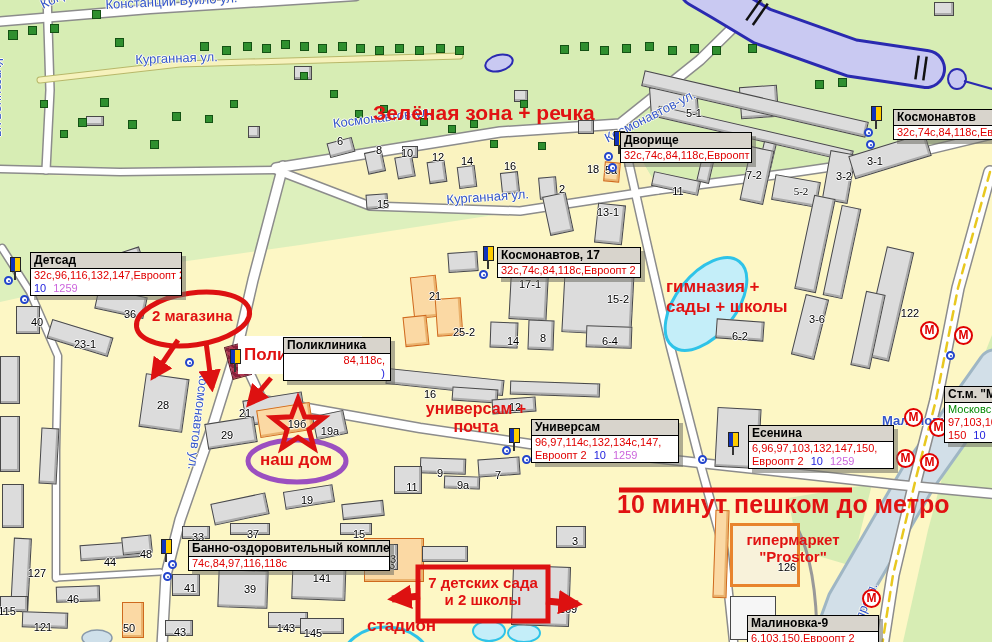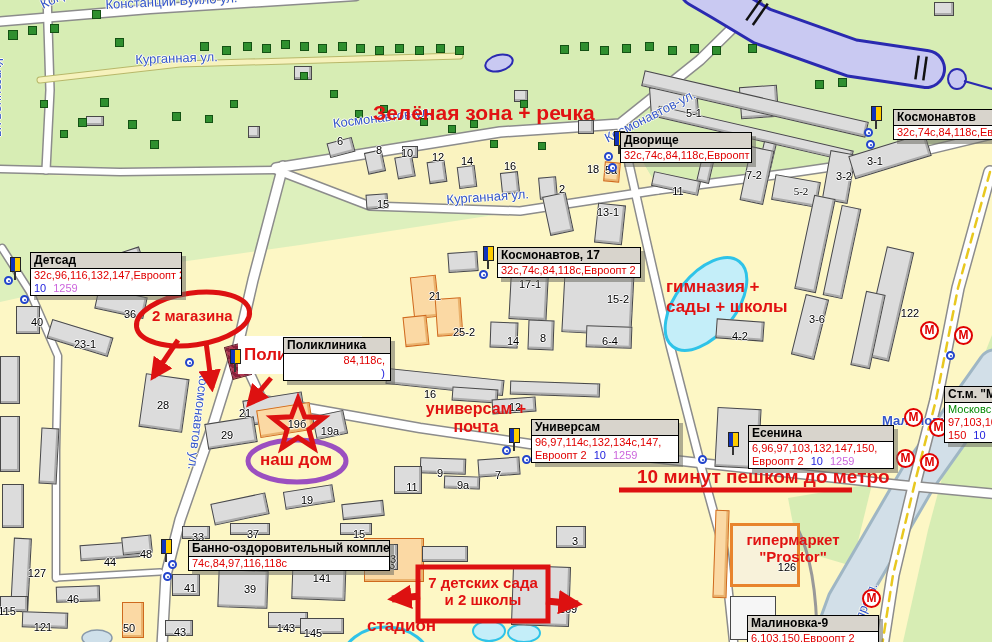--- a/index.html
+++ b/index.html
@@ -297,21 +297,21 @@
       <div class="hn" style="left: 678px; top: 191px;">11</div>
       <div class="hn" style="left: 801px; top: 191px; font-family: Liberation Serif, serif;">5-2</div>
       <div class="hn" style="left: 844px; top: 176px;">3-2</div>
       <div class="hn" style="left: 875px; top: 161px;">3-1</div>
       <div class="hn" style="left: 910px; top: 313px;">122</div>
       <div class="hn" style="left: 530px; top: 284px;">17-1</div>
       <div class="hn" style="left: 618px; top: 299px;">15-2</div>
       <div class="hn" style="left: 513px; top: 341px;">14</div>
       <div class="hn" style="left: 543px; top: 338px;">8</div>
       <div class="hn" style="left: 610px; top: 341px;">6-4</div>
-      <div class="hn" style="left: 740px; top: 336px;">4-2</div>
+      <div class="hn" style="left: 740px; top: 336px;">6-2</div>
       <div class="hn" style="left: 817px; top: 319px;">3-6</div>
       <div class="hn" style="left: 435px; top: 296px;">21</div>
       <div class="hn" style="left: 464px; top: 332px;">25-2</div>
       <div class="hn" style="left: 37px; top: 322px;">40</div>
       <div class="hn" style="left: 85px; top: 344px;">23-1</div>
       <div class="hn" style="left: 130px; top: 314px;">36</div>
       <div class="hn" style="left: 163px; top: 405px;">28</div>
       <div class="hn" style="left: 245px; top: 413px;">21</div>
       <div class="hn" style="left: 227px; top: 435px;">29</div>
       <div class="hn" style="left: 297px; top: 424px;">19б</div>
@@ -373,21 +373,21 @@
 
   <div id="annots">
       <div class="ann" style="left: 373px; top: 101px; font-size: 21px;">Зелёная зона + речка</div>
       <div class="ann" style="left: 152px; top: 307px; font-size: 15px;">2 магазина</div>
       <div class="ann ctr annbox" style="left: 238px; top: 336px; font-size: 17px; width: 124px;">Поликлиника</div>
       <div class="ann" style="left: 666px; top: 277px; font-size: 17px;">гимназия +
 сады + школы</div>
       <div class="ann ctr" style="left: 424px; top: 400px; font-size: 16px; width: 104px;">универсам +
 почта</div>
       <div class="ann" style="left: 260px; top: 450px; font-size: 17px;">наш дом</div>
-      <div class="ann" style="left: 617px; top: 466px; font-size: 19px; margin-left: 20px;">10 минут пешком до метро</div>
+      <div class="ann" style="left: 617px; top: 490px; font-size: 25px;">10 минут пешком до метро</div>
       <div class="ann ctr" style="left: 424px; top: 574px; font-size: 15px; width: 118px;">7 детских сада
 и 2 школы</div>
       <div class="ann ctr" style="left: 741px; top: 531px; font-size: 15px; width: 104px;">гипермаркет
 "Prostor"</div>
       <div class="ann" style="left: 367px; top: 616px; font-size: 17px;">стадион</div>
     </div>
   <div id="icons">
       <div class="metro" style="left: 920px; top: 321px;"><span>М</span></div>
       <div class="metro" style="left: 954px; top: 326px;"><span>М</span></div>
       <div class="metro" style="left: 904px; top: 408px;"><span>М</span></div>

